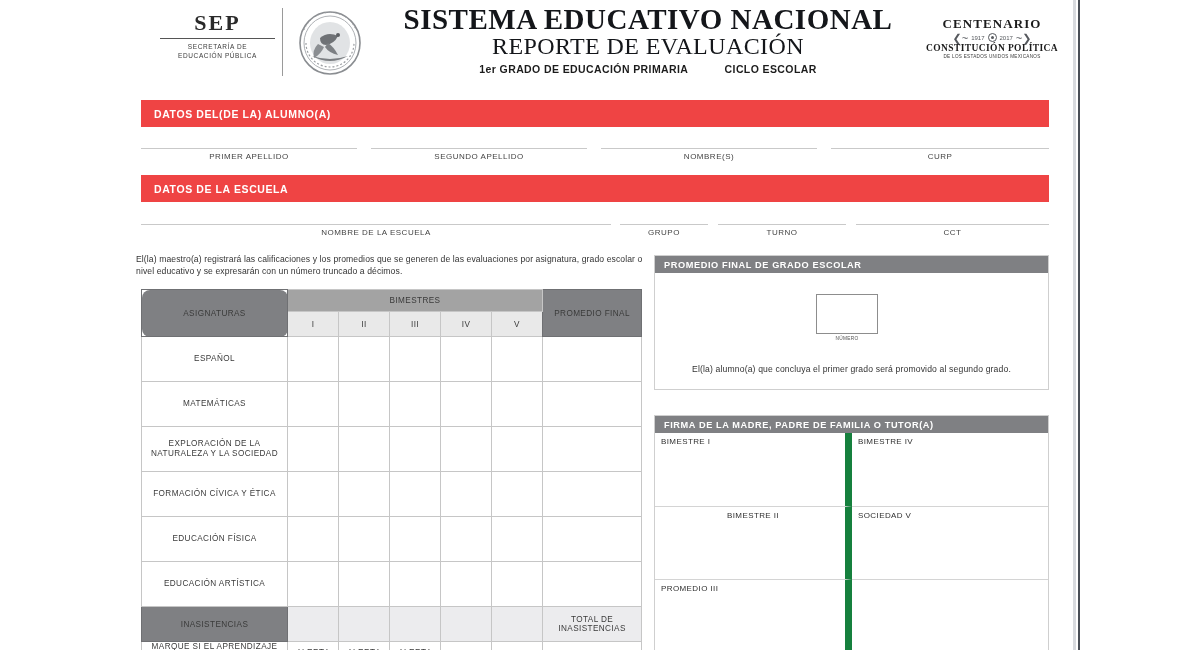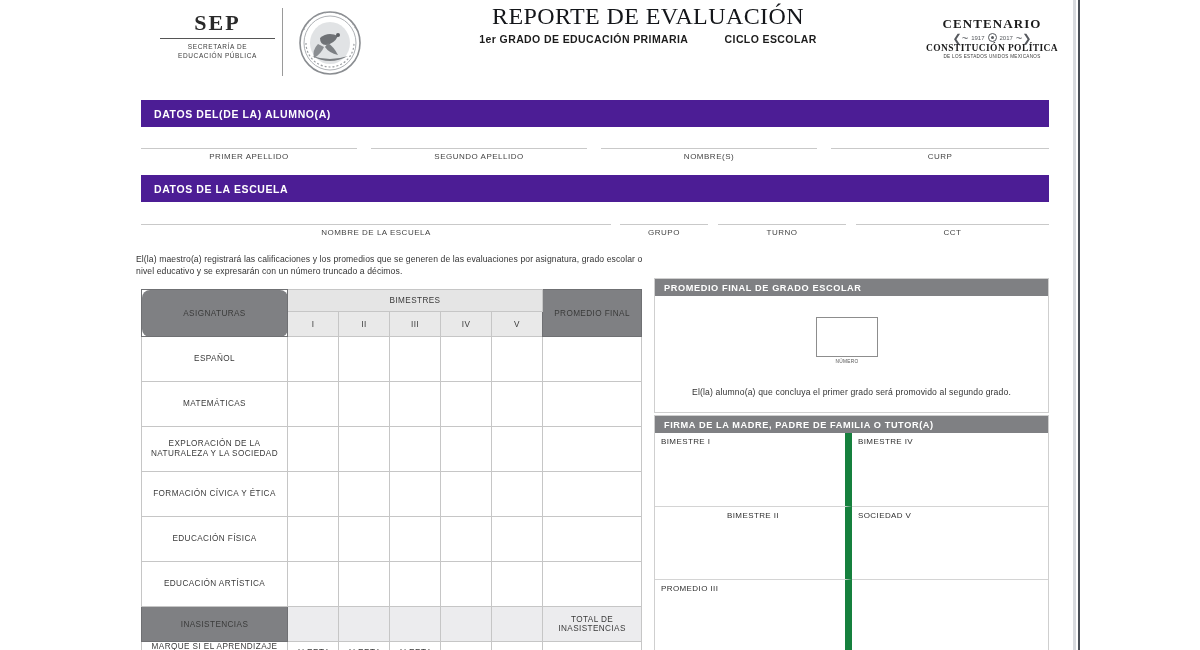--- a/index.html
+++ b/index.html
@@ -146,21 +146,21 @@
   .cent-estados {
     font-size: 4.6px;
     letter-spacing: 0.3px;
     color: #3a3a3a;
     margin-top: 1px;
   }
 
   
   .bar {
     position: absolute;
-    background: #4c1d95;
+    background: #ef4444;
     color: #ffffff;
     font-size: 10.5px;
     font-weight: bold;
     letter-spacing: 0.6px;
     display: flex;
     align-items: center;
     padding-left: 13px;
   }
 
   
@@ -208,21 +208,21 @@
   }
   .th-dark {
     background: #7f8083;
     color: #ffffff;
     font-weight: bold;
     font-size: 9px;
     letter-spacing: 0.8px;
     border-color: #6f7073 !important;
   }
   .th-mid {
-    background: #e5e5e5;
+    background: #a3a3a3;
     color: #1d1d1d;
     font-weight: bold;
     font-size: 8.6px;
     letter-spacing: 0.8px;
     margin-left: 20px;
   }
   .th-light {
     background: #e9e9e9;
     color: #2a2a2a;
     font-weight: bold;
@@ -345,20 +345,21 @@
       <path d="M22 28 q8 -7 18 -2 q-4 8 -12 9 q-6 0 -6 -7z" fill="#6f7276"></path>
       <path d="M30 33 q6 4 10 12 q-9 -2 -13 -8z" fill="#7c7f83"></path>
       <path d="M20 34 q-6 6 -4 14 q7 -4 10 -11z" fill="#8b8e92"></path>
       <path d="M14 46 q18 6 36 0 q-18 10 -36 0z" fill="#7a7d81"></path>
       <circle cx="40" cy="25" r="2" fill="#5d6064"></circle>
       <path d="M8 33 a24 24 0 0 0 48 0" fill="none" stroke="#9b9ea2" stroke-width="1.2" stroke-dasharray="2 2"></path>
       <path d="M6 20 a28 28 0 0 1 52 0" fill="none" stroke="#9b9ea2" stroke-width="1" stroke-dasharray="1.5 2"></path>
     </svg>
 
     <div class="title-block">
+      <div class="title-main">SISTEMA EDUCATIVO NACIONAL</div>
       <div class="title-sub">REPORTE DE EVALUACIÓN</div>
       <div class="title-line3">
         <span>1er GRADO DE EDUCACIÓN PRIMARIA</span>
         <span class="gap"></span>
         <span>CICLO ESCOLAR</span>
       </div>
     </div>
 
     <div class="centenario">
       <div class="cent-word">CENTENARIO</div>
@@ -501,21 +502,21 @@
         <td class="alerta cell-blank">ALERTA</td>
         <td class="alerta cell-blank">ALERTA</td>
         <td class="alerta cell-blank">ALERTA</td>
         <td class="cell-blank"></td>
         <td class="cell-blank"></td>
         <td class="cell-blank"></td>
       </tr>
     </tbody>
   </table>
 
-  <div class="panel" style="left:654px; top:255px; width:395px; height:135px;margin-top:23px;">
+  <div class="panel" style="left:654px; top:255px; width:395px; height:135px;">
     <div class="panel-bar">
       <span>PROMEDIO FINAL DE GRADO ESCOLAR</span>
     </div>
     <div class="num-box"></div>
     <div class="num-label">NÚMERO</div>
     <div class="promo-text">El(la) alumno(a) que concluya el primer grado será promovido al segundo grado.</div>
   </div>
 
   <div class="panel" style="left:654px; top:415px; width:395px; height:236px; overflow:hidden;">
     <div class="panel-bar">

